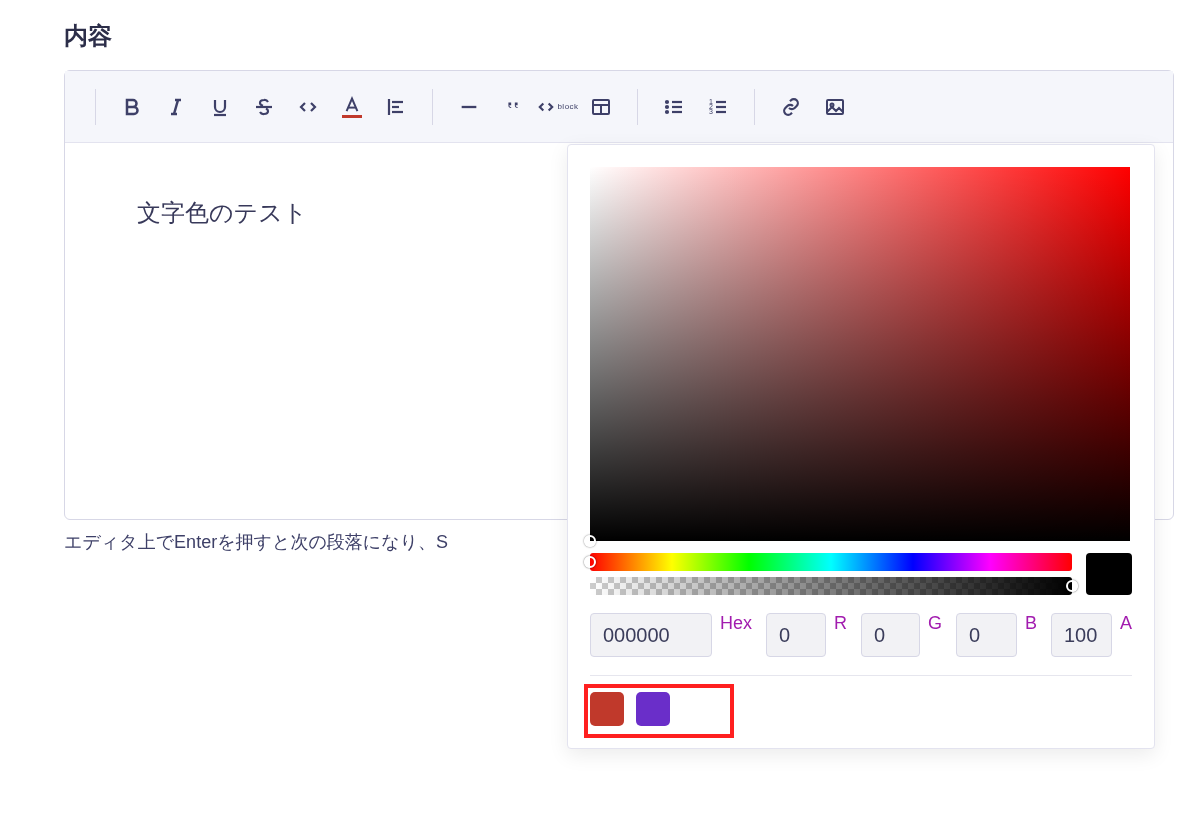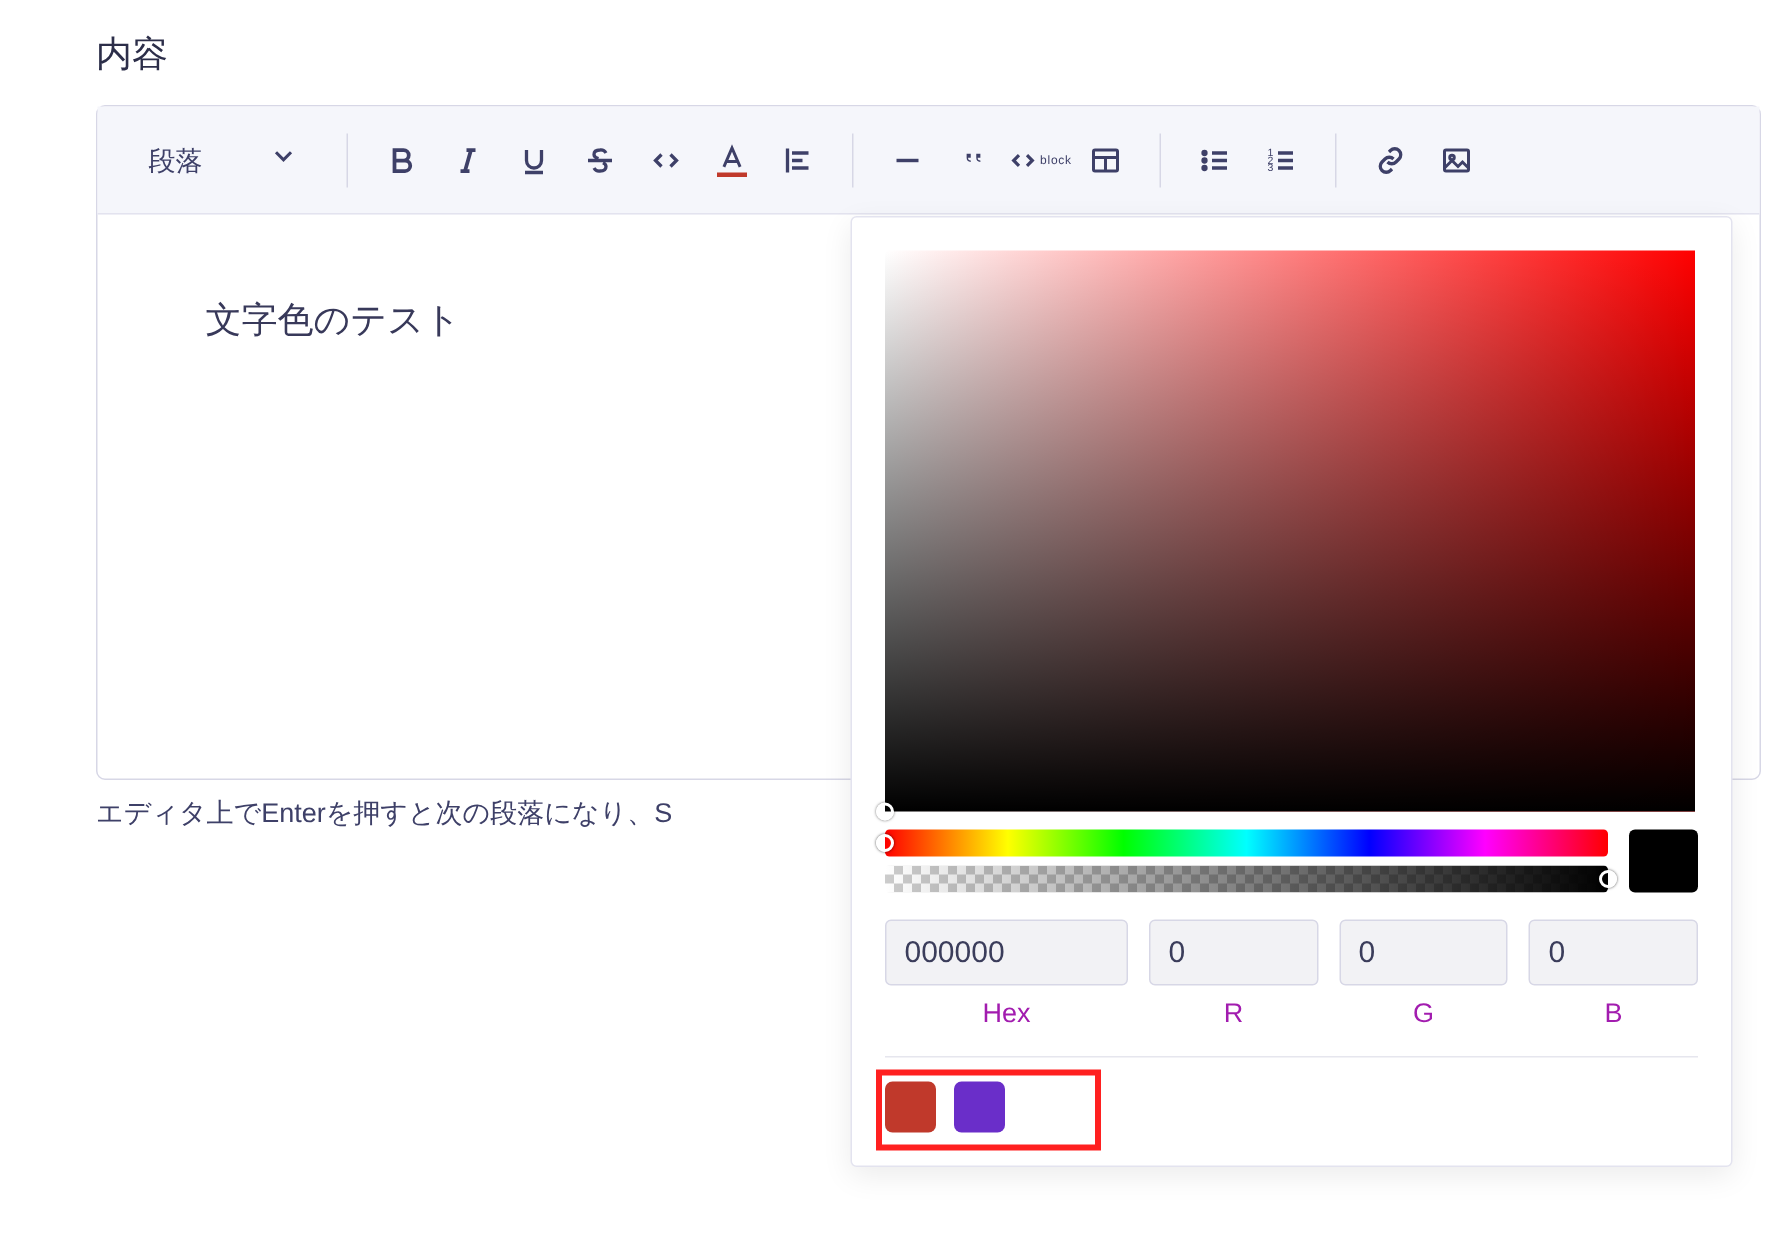--- a/index.html
+++ b/index.html
@@ -8,21 +8,21 @@
     font-family: -apple-system, BlinkMacSystemFont, "Segoe UI", sans-serif;
     background: #fff;
     color: #2c2e49;
     width: 1180px;
     height: 838px;
     overflow: hidden;
     padding: 0 0 0 64px;
   }
   .field-label {
     font-size: 24px;
-    font-weight: 400;
+    font-weight: 700;
     margin: 20px 0 18px 0;
     color: #2c2e49;
   }
   .editor-box {
     border: 1px solid #d7d7e6;
     border-radius: 6px;
     overflow: visible;
     position: relative;
     width: 1110px;
   }
@@ -164,21 +164,21 @@
     background: #000;
     border-radius: 4px;
   }
   .inputs-row {
     display: flex;
     gap: 14px;
     margin-top: 18px;
     padding-bottom: 18px;
     border-bottom: 1px solid #e6e6ee;
   }
-  .input-col { display: flex; flex-direction: column; align-items: center; gap: 8px; }
+  .input-col { display: flex; gap: 8px; }
   .input-col.hex-col { flex: 0 0 162px; }
   .input-col.num-col { flex: 1 1 0; }
   .picker-input {
     width: 100%;
     height: 44px;
     border: 1px solid #d7d7e6;
     border-radius: 4px;
     background: #f2f2f5;
     font-size: 20px;
     color: #3b3d5b;
@@ -210,28 +210,20 @@
   .preset-wrap { position: relative; display: flex; gap: 12px; }
 </style>
 </head>
 <body>
 
 <div class="field-label">内容</div>
 
 <div class="editor-box">
 
   <div class="toolbar">
-    <div class="format-select">
-      <span>段落</span>
-      <span>
-        <svg width="20" height="20" viewBox="0 0 24 24" fill="none" stroke="currentColor" stroke-width="2.5">
-            <polyline points="6 9 12 15 18 9"></polyline>
-          </svg>
-      </span>
-    </div>
     <div class="divider"></div>
 
     <div class="tool-btn">
       <svg width="24" height="24" viewBox="0 0 24 24" fill="currentColor">
           <path d="M7 5h6a3.5 3.5 0 0 1 0 7H7zM7 12h7a3.5 3.5 0 0 1 0 7H7z" fill="none" stroke="currentColor" stroke-width="2.5"></path>
         </svg>
     </div>
     <div class="tool-btn">
       <svg width="24" height="24" viewBox="0 0 24 24" fill="none" stroke="currentColor" stroke-width="2.5">
           <line x1="14" y1="5" x2="10" y2="19"></line>
@@ -371,20 +363,24 @@
         <span class="input-label">R</span>
       </div>
       <div class="input-col num-col">
         <input class="picker-input" value="0" style="">
         <span class="input-label">G</span>
       </div>
       <div class="input-col num-col">
         <input class="picker-input" value="0" style="">
         <span class="input-label">B</span>
       </div>
+      <div class="input-col num-col">
+        <input class="picker-input" value="100" style="">
+        <span class="input-label">A</span>
+      </div>
     </div>
 
     <div class="preset-row">
       <div class="preset-wrap">
         <div class="highlight-box"></div>
         <div class="preset-swatch" style="background:#c0392b"></div>
         <div class="preset-swatch" style="background:#6a2ec9"></div>
       </div>
     </div>
   </div>

